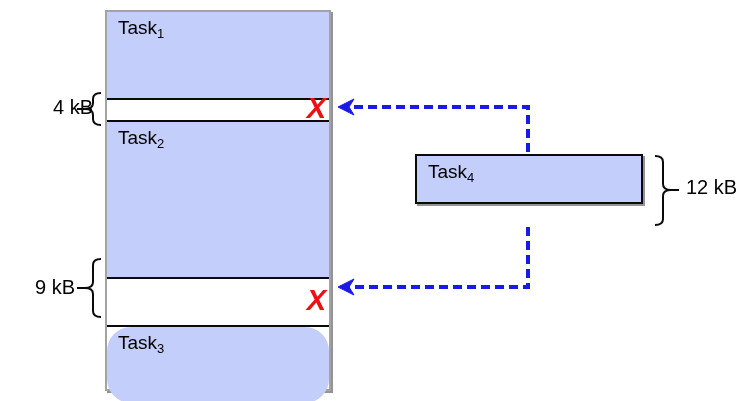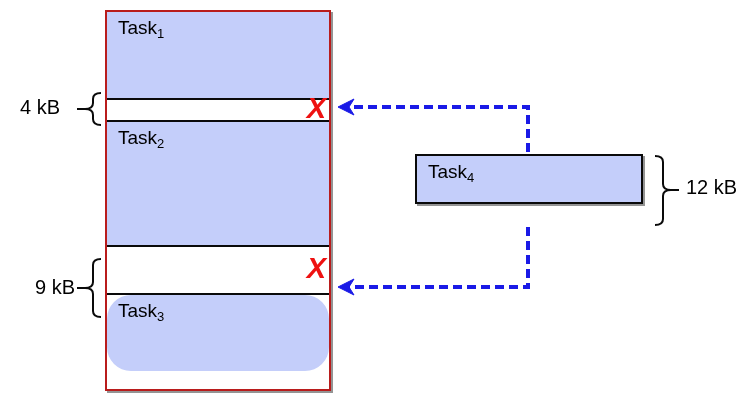--- a/index.html
+++ b/index.html
@@ -3,53 +3,53 @@
 <meta charset="utf-8">
 <style>
   html,body{margin:0;padding:0;background:#ffffff;}
   #canvas{
     position:relative;width:753px;height:401px;background:#ffffff;overflow:hidden;
     font-family:"Liberation Sans", sans-serif;color:#000;
   }
   
   #memory-column{
     position:absolute;left:105px;top:10px;width:226px;height:381px;
-    border:2px solid #b91c1c;box-sizing:border-box;
+    border:2px solid #a3a3a3;box-sizing:border-box;
     box-shadow:2px 2px 0 rgba(60,60,60,0.55);
     background:#ffffff;
     text-decoration:underline;
   }
   .seg{box-sizing:border-box;width:100%;position:relative;}
   .seg.block{background:#c4cefa;}
   .seg.gap{background:#ffffff;}
   .seg.with-divider{border-bottom:2px solid #0a0a0a;}
   .seg-task1{height:88px;}
   .seg-gap1{height:22px;}
-  .seg-task2{height:125px;}
+  .seg-task2{height:157px;}
   .seg-gap2{height:48px;}
   .seg-task3{height:76px;border-radius:24px;}
   .task-label{
     position:absolute;left:11px;top:6px;font-size:19px;line-height:1.1;
     white-space:nowrap;
   }
   .task-label sub{font-size:13px;line-height:0;vertical-align:-4px;}
   .reject-x{
     position:absolute;right:2px;top:50%;transform:translateY(-54%);
     color:#ee1111;font-size:29px;font-weight:bold;font-style:italic;
     line-height:1;padding-right:1px;
   }
   
   #task4-block{
     position:absolute;left:415px;top:154px;width:228px;height:50px;
     background:#c4cefa;border:2px solid #0a0a0a;box-sizing:border-box;
     box-shadow:2px 2px 0 rgba(60,60,60,0.55);
   }
   
   .size-label{position:absolute;font-size:20px;white-space:nowrap;text-align:right;}
-  #label-4kb{left:20px;top:96px;width:57px;text-align:left;}
+  #label-4kb{left:36px;top:96px;width:57px;text-align:right;}
   #label-8kb{left:18px;top:276px;width:57px;text-align:right;}
   #label-12kb{left:686px;top:176px;}
   
   #overlay{position:absolute;left:0;top:0;width:753px;height:401px;pointer-events:none;}
 </style>
 </head>
 <body>
 
 <div id="canvas">
 

